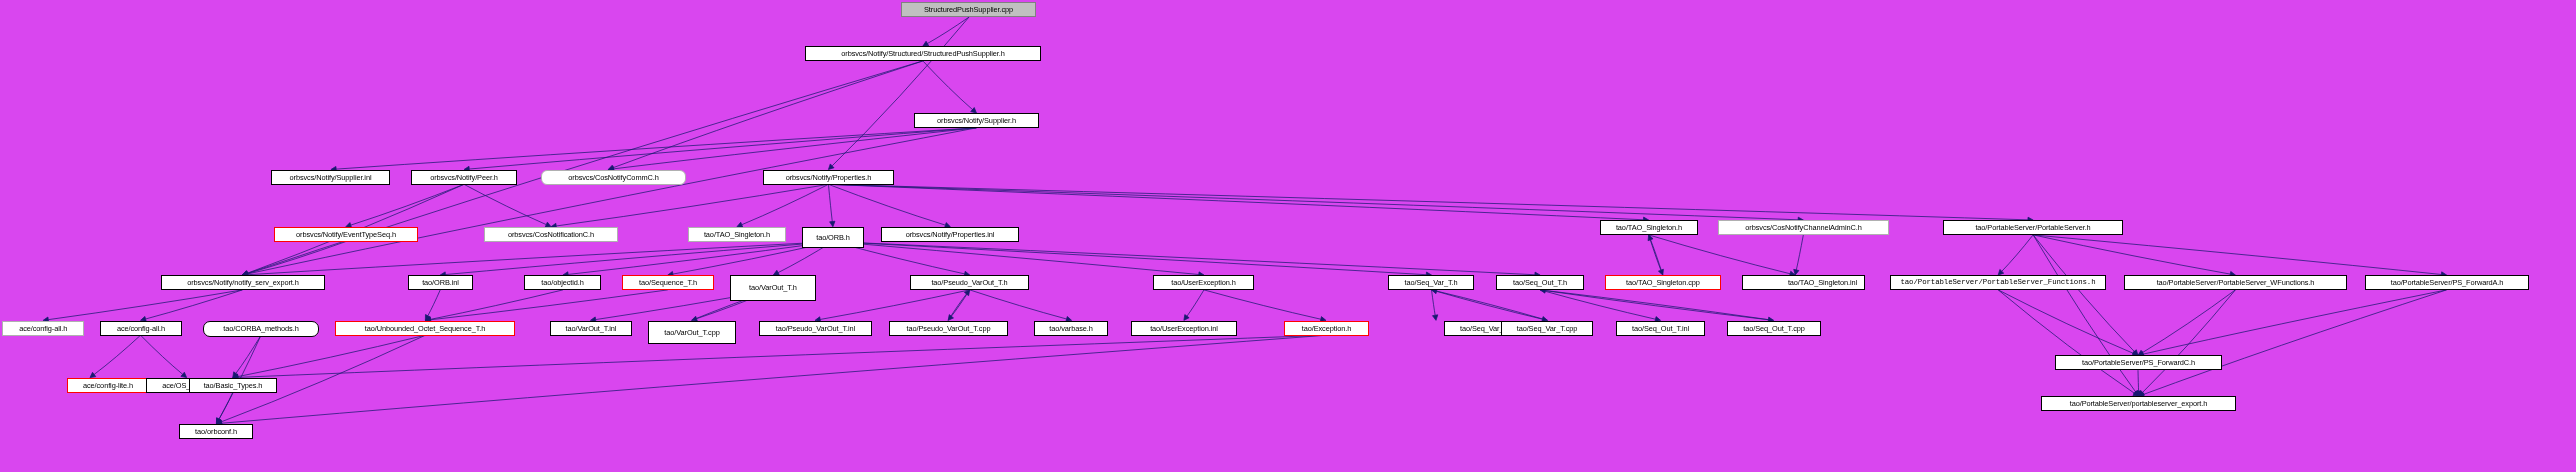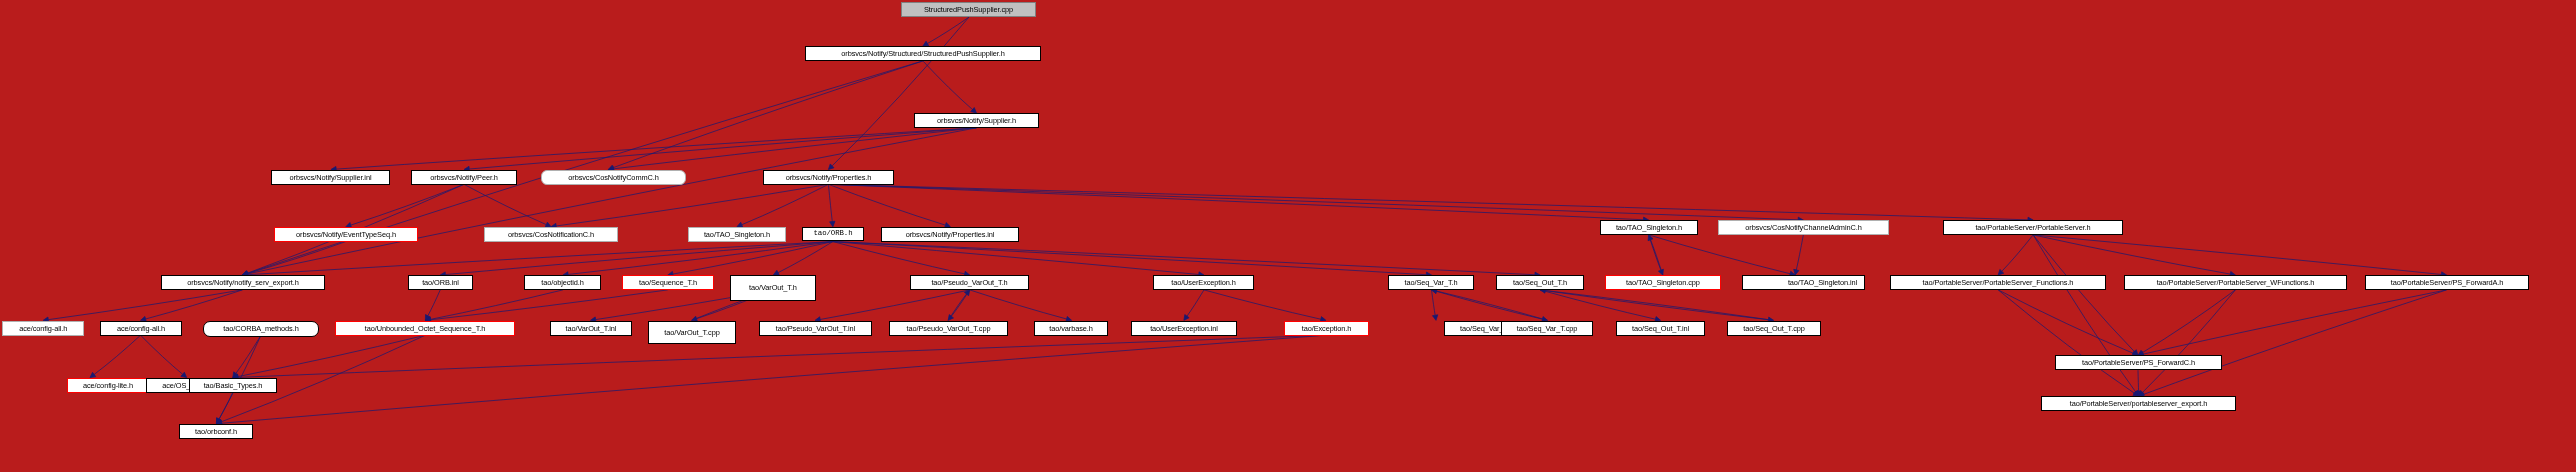--- a/index.html
+++ b/index.html
@@ -1,16 +1,16 @@
 <!DOCTYPE html>
 <html style="font-size:12px"><head>
 <meta charset="utf-8">
 <style>
   html,body{margin:0;padding:0;background:#ffffff;}
-  #canvas{position:relative;width:2576px;height:472px;background:#b91c1c;
+  #canvas{position:relative;width:2576px;height:472px;background:#d946ef;
           font-family:"Liberation Sans","DejaVu Sans",sans-serif;overflow:hidden;}
   .node{position:absolute;box-sizing:border-box;display:flex;align-items:center;
         justify-content:center;background:#ffffff;border:0.7px solid #000000;
         font-size:7.4px;line-height:1;color:#000000;white-space:nowrap;
         letter-spacing:-0.1px;}
   .node.gray{border-color:#b0b0b0;background:#ffffff;}
   .node.red{border-color:#ff0000;}
   .node.root{background:#c0c0c0;border-color:#808080;}
   svg.edges{position:absolute;left:0;top:0;width:2576px;height:472px;
             pointer-events:none;}
@@ -177,37 +177,37 @@
       <div class="node root" style="left: 901px; top: 2.2px; width: 135px; height: 15px;">StructuredPushSupplier.cpp</div>
       <div class="node" style="left: 805px; top: 46px; width: 236px; height: 15px;">orbsvcs/Notify/Structured/StructuredPushSupplier.h</div>
       <div class="node" style="left: 914px; top: 113px; width: 125px; height: 15px;">orbsvcs/Notify/Supplier.h</div>
       <div class="node" style="left: 271px; top: 170px; width: 119px; height: 15px;">orbsvcs/Notify/Supplier.inl</div>
       <div class="node" style="left: 411px; top: 170px; width: 106px; height: 15px;">orbsvcs/Notify/Peer.h</div>
       <div class="node gray" style="left: 541px; top: 170px; width: 145px; height: 15px; border-radius: 6px;">orbsvcs/CosNotifyCommC.h</div>
       <div class="node" style="left: 763px; top: 170px; width: 131px; height: 15px;">orbsvcs/Notify/Properties.h</div>
       <div class="node red" style="left: 274px; top: 227px; width: 144px; height: 15px;">orbsvcs/Notify/EventTypeSeq.h</div>
       <div class="node gray" style="left: 484px; top: 227px; width: 134px; height: 15px;">orbsvcs/CosNotificationC.h</div>
       <div class="node gray" style="left: 688px; top: 227px; width: 98px; height: 15px;">tao/TAO_Singleton.h</div>
-      <div class="node" style="left: 802px; top: 227px; width: 62px; height: 14px; font-family: Liberation Mono, monospace;">tao/ORB.h</div>
+      <div class="node" style="left: 802px; top: 227px; width: 62px; height: 21px;">tao/ORB.h</div>
       <div class="node" style="left: 881px; top: 227px; width: 138px; height: 15px;">orbsvcs/Notify/Properties.inl</div>
       <div class="node" style="left: 1600px; top: 220px; width: 98px; height: 15px;">tao/TAO_Singleton.h</div>
       <div class="node gray" style="left: 1718px; top: 220px; width: 171px; height: 15px;">orbsvcs/CosNotifyChannelAdminC.h</div>
       <div class="node" style="left: 1943px; top: 220px; width: 180px; height: 15px;">tao/PortableServer/PortableServer.h</div>
       <div class="node" style="left: 161px; top: 275px; width: 164px; height: 15px;">orbsvcs/Notify/notify_serv_export.h</div>
       <div class="node" style="left: 408px; top: 275px; width: 65px; height: 15px;">tao/ORB.inl</div>
       <div class="node" style="left: 524px; top: 275px; width: 77px; height: 15px;">tao/objectid.h</div>
       <div class="node red" style="left: 622px; top: 275px; width: 92px; height: 15px;">tao/Sequence_T.h</div>
       <div class="node" style="left: 730px; top: 275px; width: 86px; height: 26px;">tao/VarOut_T.h</div>
       <div class="node" style="left: 910px; top: 275px; width: 119px; height: 15px;">tao/Pseudo_VarOut_T.h</div>
       <div class="node" style="left: 1153px; top: 275px; width: 101px; height: 15px;">tao/UserException.h</div>
       <div class="node" style="left: 1388px; top: 275px; width: 86px; height: 15px;">tao/Seq_Var_T.h</div>
       <div class="node" style="left: 1496px; top: 275px; width: 88px; height: 15px;">tao/Seq_Out_T.h</div>
       <div class="node red" style="left: 1605px; top: 275px; width: 116px; height: 15px;">tao/TAO_Singleton.cpp</div>
       <div class="node" style="left: 1742px; top: 275px; width: 123px; height: 15px; padding-left: 38px;">tao/TAO_Singleton.inl</div>
-      <div class="node" style="left: 1890px; top: 275px; width: 216px; height: 15px;">tao/PortableServer/PortableServer_Functions.h</div>
+      <div class="node" style="left: 1890px; top: 275px; width: 216px; height: 15px; font-family: Liberation Mono, monospace;">tao/PortableServer/PortableServer_Functions.h</div>
       <div class="node" style="left: 2124px; top: 275px; width: 223px; height: 15px;">tao/PortableServer/PortableServer_WFunctions.h</div>
       <div class="node" style="left: 2365px; top: 275px; width: 164px; height: 15px;">tao/PortableServer/PS_ForwardA.h</div>
       <div class="node gray" style="left: 2.2px; top: 321px; width: 82px; height: 15px;">ace/config-all.h</div>
       <div class="node" style="left: 100px; top: 321px; width: 82px; height: 15px;">ace/config-all.h</div>
       <div class="node" style="left: 203px; top: 321px; width: 116px; height: 16px; border-radius: 7px;">tao/CORBA_methods.h</div>
       <div class="node red" style="left: 335px; top: 321px; width: 180px; height: 15px;">tao/Unbounded_Octet_Sequence_T.h</div>
       <div class="node" style="left: 550px; top: 321px; width: 82px; height: 15px;">tao/VarOut_T.inl</div>
       <div class="node" style="left: 648px; top: 321px; width: 88px; height: 23px;">tao/VarOut_T.cpp</div>
       <div class="node" style="left: 759px; top: 321px; width: 113px; height: 15px;">tao/Pseudo_VarOut_T.inl</div>
       <div class="node" style="left: 889px; top: 321px; width: 119px; height: 15px;">tao/Pseudo_VarOut_T.cpp</div>

